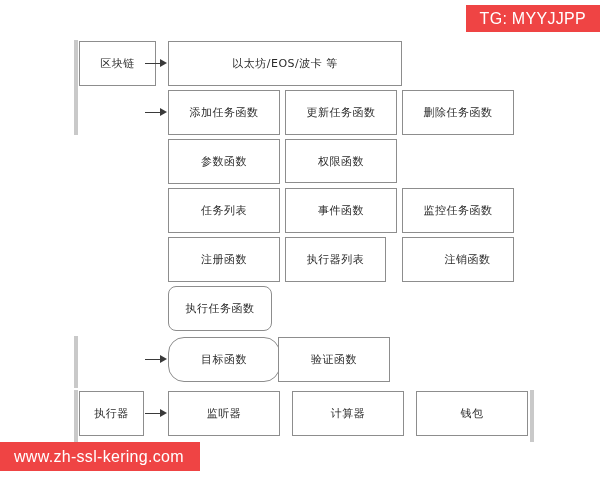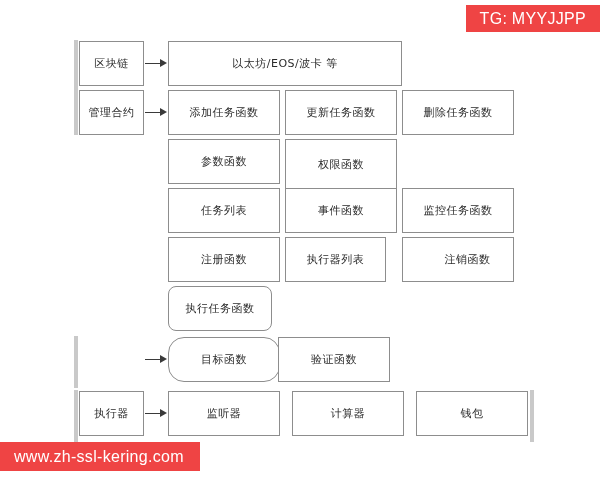--- a/index.html
+++ b/index.html
@@ -100,38 +100,37 @@
 </head>
 <body>
 
 <div id="canvas">
 
   <div class="accent-bar" style="left:74px; top:40px; height:95px;"></div>
   <div class="accent-bar" style="left:74px; top:336px; height:52px;"></div>
   <div class="accent-bar" style="left:74px; top:390px; height:52px;"></div>
   <div class="accent-bar" style="left:530px; top:390px; height:52px;"></div>
 
-  <div class="node label-node" style="left:79px; top:41px; width:65px; height:45px;">区块链</div>
+  <div class="node label-node" style="left:79px; top:41px; width:77px; height:45px;">区块链</div>
   <div class="arrow" style="left:145px; top:59px; width:22px;">
     <div class="shaft" style="width:15px;"></div>
     <div class="head" style="left:15px;"></div>
   </div>
   <div class="node" style="left:168px; top:41px; width:234px; height:45px;">以太坊/EOS/波卡 等</div>
 
-  <div class="node label-node" style="left:79px; top:90px; width:65px; height:45px;">管理合约</div>
   <div class="arrow" style="left:145px; top:108px; width:22px;">
     <div class="shaft" style="width:15px;"></div>
     <div class="head" style="left:15px;"></div>
   </div>
   <div class="node" style="left:168px; top:90px; width:112px; height:45px;">添加任务函数</div>
   <div class="node" style="left:285px; top:90px; width:112px; height:45px;">更新任务函数</div>
   <div class="node" style="left:402px; top:90px; width:112px; height:45px;">删除任务函数</div>
 
   <div class="node" style="left:168px; top:139px; width:112px; height:45px;">参数函数</div>
-  <div class="node" style="left:285px; top:139px; width:112px; height:50px;">权限函数</div>
+  <div class="node" style="left:285px; top:139px; width:112px; height:44px;">权限函数</div>
 
   <div class="node" style="left:168px; top:188px; width:112px; height:45px;">任务列表</div>
   <div class="node" style="left:285px; top:188px; width:112px; height:45px;">事件函数</div>
   <div class="node" style="left:402px; top:188px; width:112px; height:45px;">监控任务函数</div>
 
   <div class="node" style="left:168px; top:237px; width:112px; height:45px;">注册函数</div>
   <div class="node" style="left:285px; top:237px; width:101px; height:45px;">执行器列表</div>
   <div class="node" style="left:402px; top:237px; width:112px; height:45px;padding-left:19px;">注销函数</div>
 
   <div class="node" style="left:168px; top:286px; width:104px; height:45px;border-radius:8px;">执行任务函数</div>

